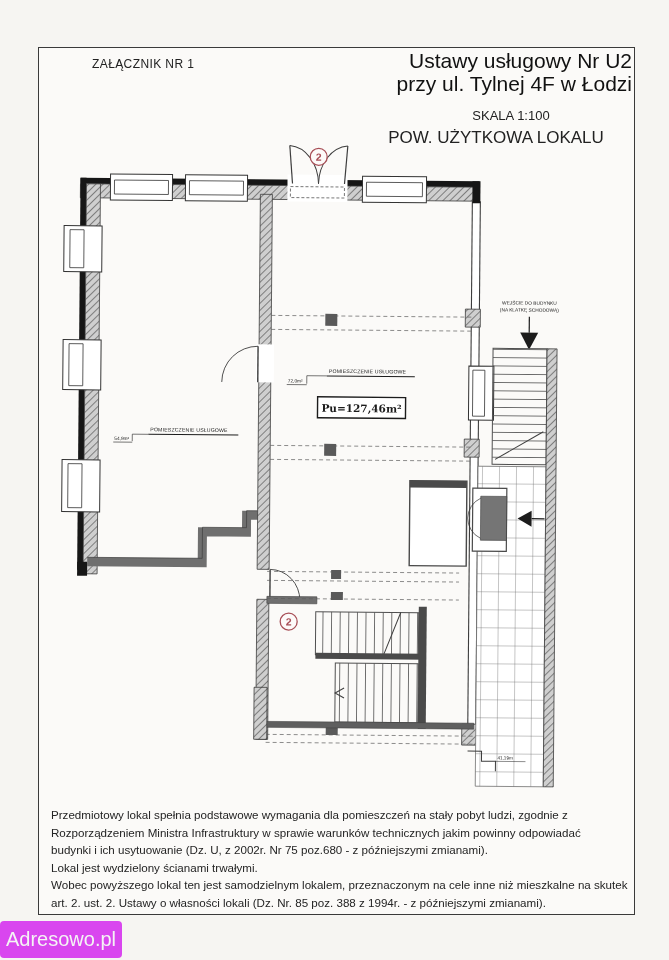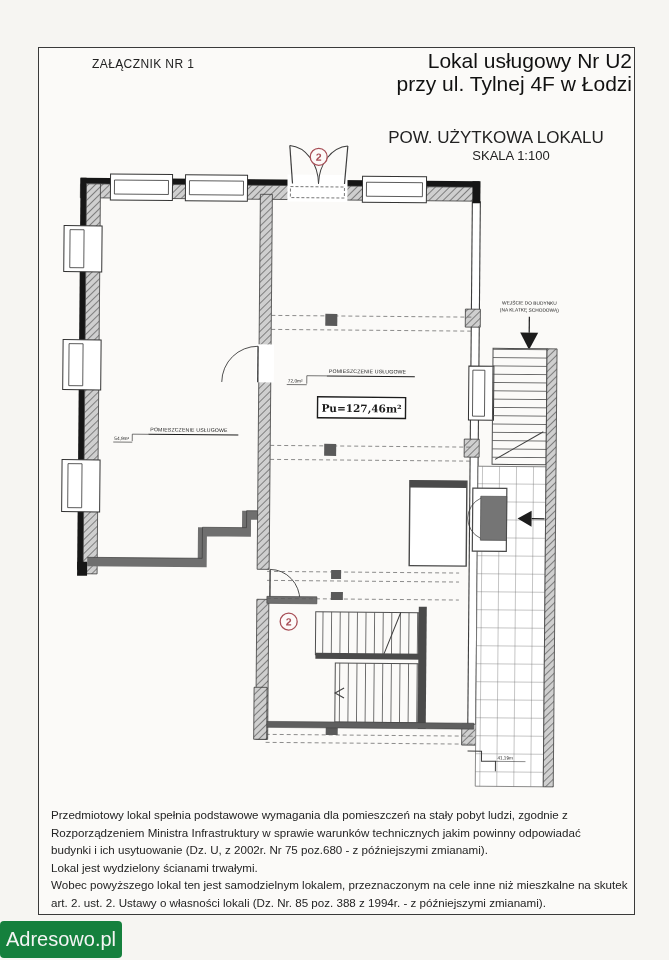--- a/index.html
+++ b/index.html
@@ -9,46 +9,46 @@
     font-family:"Liberation Sans", sans-serif;
     color:#1d1d1d;
   }
   .page-border{
     position:absolute;left:38px;top:47px;width:595px;height:866px;
     border:1.5px solid #3a3a3a;background:#fbfaf8;
   }
   .attachment{position:absolute;left:56px;top:57px;font-size:12px;letter-spacing:.4px;color:#222;margin-left:36px;}
   .title{position:absolute;left:280px;top:49px;width:352px;text-align:right;
     font-size:21px;line-height:23px;color:#111;}
-  .scale{position:absolute;left:390px;top:108px;width:242px;text-align:center;font-size:13px;color:#222;margin-top:40px;}
+  .scale{position:absolute;left:390px;top:108px;width:242px;text-align:center;font-size:13px;color:#222;}
   .area-note{position:absolute;left:360px;top:131px;width:272px;text-align:center;
     font-size:17px;line-height:14.5px;color:#222;}
   .plan{position:absolute;left:40px;top:140px;width:600px;height:660px;transform:rotate(.5deg);}
   .notes{position:absolute;left:51px;top:806px;width:582px;font-size:11.6px;line-height:17.5px;color:#242424;}
   .watermark{
-    position:absolute;left:0;top:921px;width:122px;height:37px;background:#15803d;
+    position:absolute;left:0;top:921px;width:122px;height:37px;background:#d946ef;
     border-radius:4px;display:flex;align-items:center;justify-content:center;
     color:#f4f4f4;font-size:20px;
   }
   svg text{font-family:"Liberation Sans", sans-serif;fill:#1c1c1c;}
   .tiny{font-size:5.2px;letter-spacing:.15px;}
   .tinier{font-size:4.8px;}
   .dim{font-size:4.6px;}
   .pu{font-family:"DejaVu Serif", serif;font-weight:bold;font-size:10.5px;}
   .marker{fill:#a84f57;font-size:10.5px;font-weight:bold;}
 </style>
 </head>
 <body>
 
 <div class="page-border"></div>
 
 <div class="attachment">ZAŁĄCZNIK NR 1</div>
 
 <div class="title">
-  <div>Lokal usługowy Nr U2</div>
+  <div>Ustawy usługowy Nr U2</div>
   <div>przy ul. Tylnej 4F w Łodzi</div>
 </div>
 
 <div class="scale">SKALA 1:100</div>
 
 <div class="area-note">
   <div>POW. UŻYTKOWA LOKALU</div>
 </div>
 
 <svg class="plan" viewBox="0 0 600 660" xmlns="http://www.w3.org/2000/svg">

